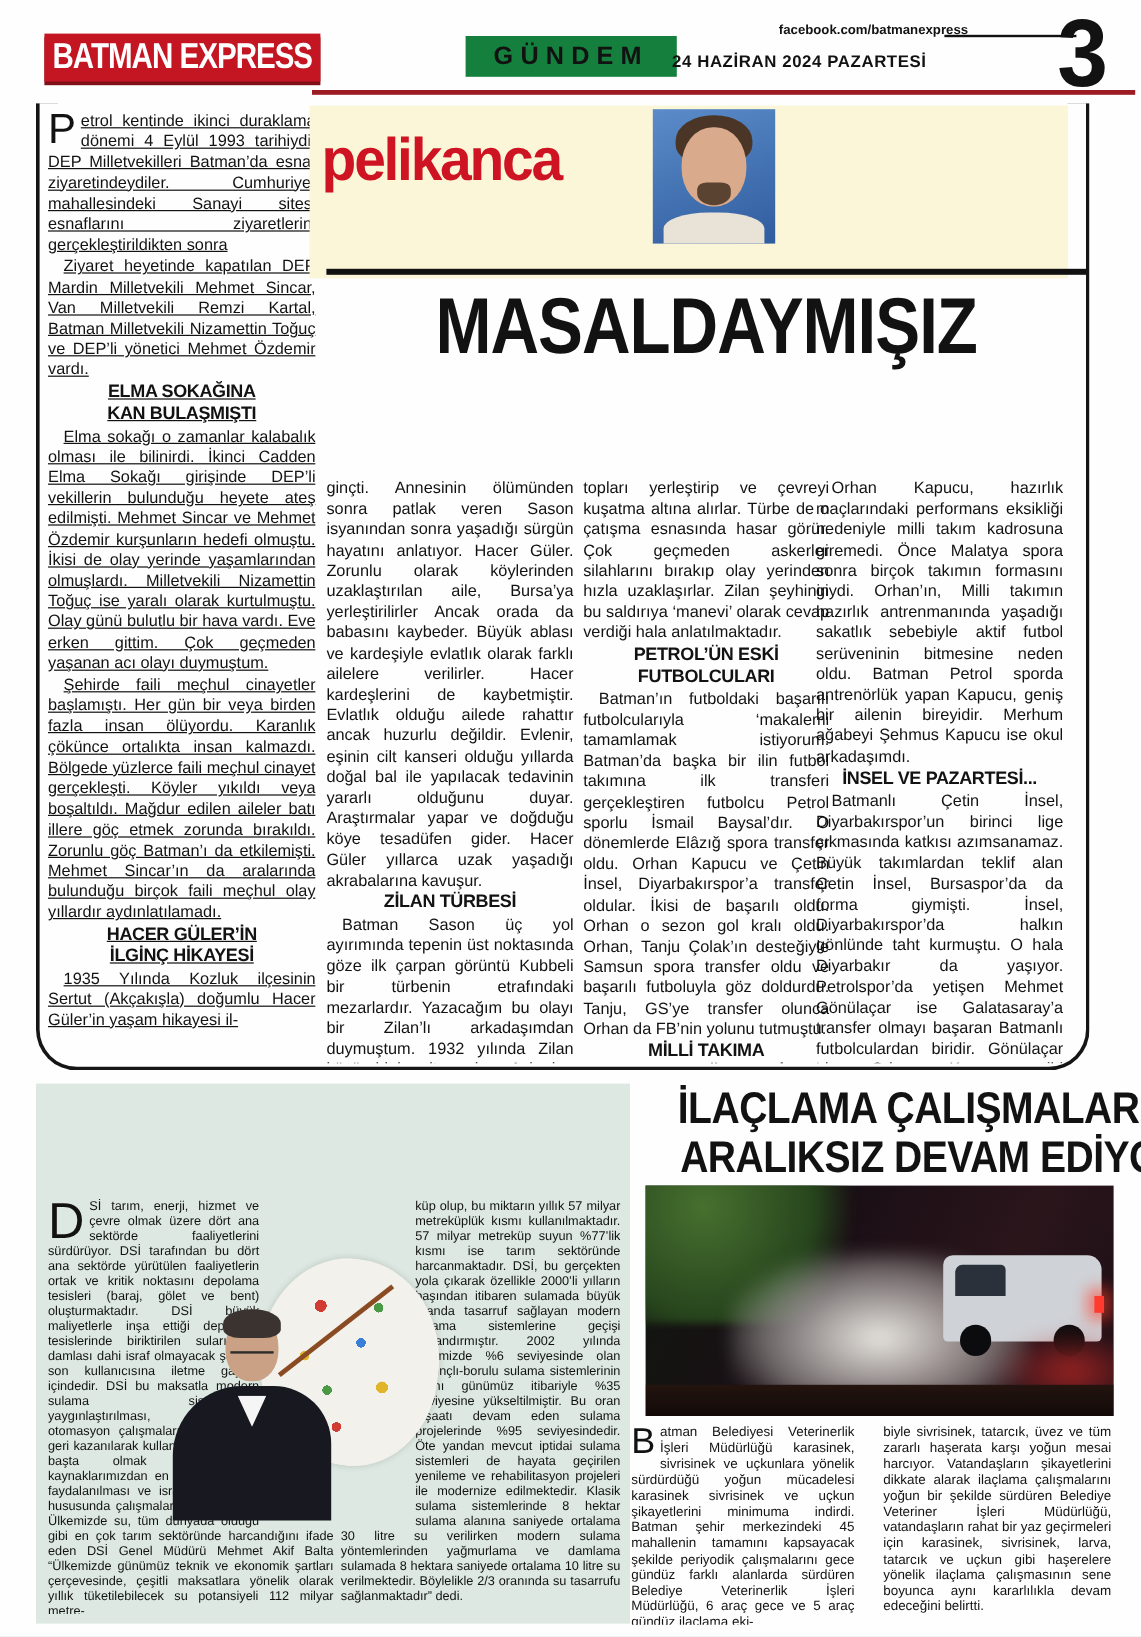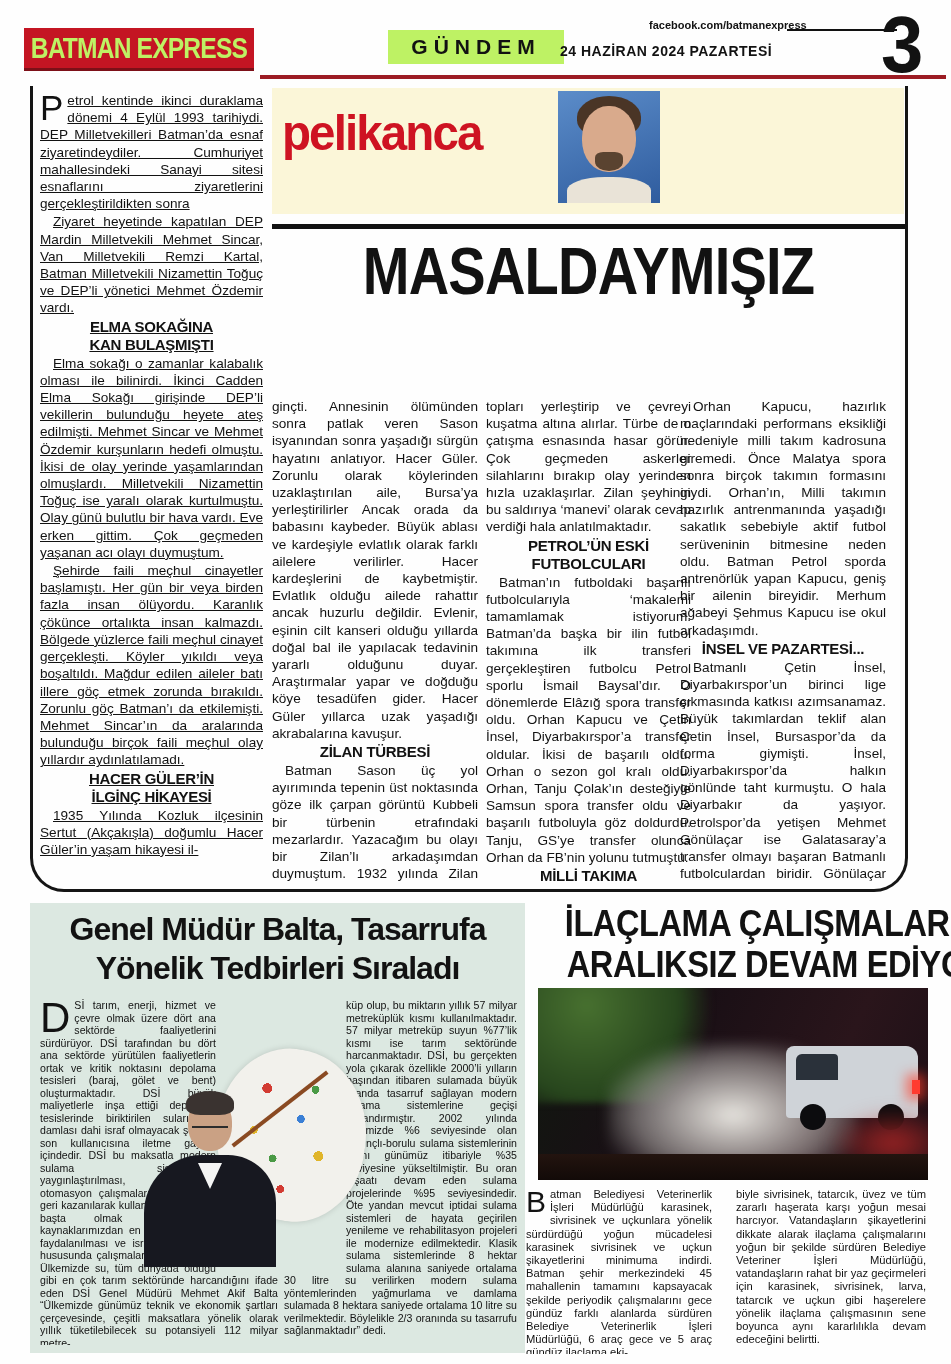--- a/index.html
+++ b/index.html
@@ -1,24 +1,24 @@
 <!DOCTYPE html>
 <html lang="tr"><head>
 <meta charset="utf-8">
 <style>
   html,body{margin:0;padding:0;background:#e9e9e9;}
   .page{position:relative;width:951px;height:1364px;margin:0 auto;background:#fefefe;
         font-family:"Liberation Sans","DejaVu Sans",sans-serif;color:#121212;overflow:hidden;}
   .abs{position:absolute;}
 
   
-  .logo{left:24px;top:28px;width:230px;height:40px;background:#c41523;color:#bef264;
+  .logo{left:37px;top:28px;width:230px;height:40px;background:#c41523;color:#ffffff;
         display:flex;align-items:center;justify-content:center;box-shadow:0 3px 0 #7d1018;}
   .logo span{display:inline-block;font-weight:900;font-size:30px;letter-spacing:-1px;transform:scaleX(.82);white-space:nowrap;}
-  .section-box{left:388px;top:30px;width:176px;height:34px;background:#bef264;
+  .section-box{left:388px;top:30px;width:176px;height:34px;background:#15803d;
         display:flex;align-items:center;justify-content:center;font-weight:800;font-size:21px;letter-spacing:6px;}
   .fb{left:626px;top:19px;font-size:11px;font-weight:700;margin-left:23px;}
   .mini-rule{left:787px;top:29px;width:110px;height:2px;background:#111;}
   .date{left:560px;top:43px;width:318px;font-weight:800;font-size:14px;letter-spacing:.5px;}
   .pagenum{left:880px;top:8px;font-size:80px;font-weight:900;line-height:74px;transform:scaleX(.95);}
   .head-line{left:260px;top:75px;width:686px;height:4px;background:#9c1c23;}
 
   
   .frame{left:30px;top:86px;width:878px;height:806px;border:3px solid #151515;border-top:none;
          border-radius:0 0 34px 34px;box-sizing:border-box;}
@@ -28,21 +28,21 @@
   .subhead{font-weight:800;text-align:center;white-space:pre-line;font-size:15px;line-height:18px;
            letter-spacing:-.3px;margin:3px 0;text-indent:0;}
   .dropcap::first-letter{float:left;font-size:35px;line-height:30px;padding:1px 4px 0 0;}
 
   .col1{left:40px;top:92px;width:223px;height:792px;text-decoration:underline;}
   .col2{left:272px;top:398px;width:206px;height:488px;}
   .col3{left:486px;top:398px;width:205px;height:488px;}
   .col4{left:680px;top:398px;width:206px;height:488px;}
 
   
-  .pelibox{left:272px;top:88px;width:632px;height:126px;background:#fbf6d8;}
+  .pelibox{left:258px;top:88px;width:632px;height:144px;background:#fbf6d8;}
   .peli-title{position:absolute;left:10px;top:16px;font-size:50px;font-weight:900;color:#ce1322;
               letter-spacing:-2px;transform:scaleX(.95);transform-origin:left;}
   .author{position:absolute;right:14px;top:8px;width:210px;text-align:right;font-size:27px;
           font-weight:800;line-height:34px;}
   .portrait{position:absolute;left:286px;top:3px;width:102px;height:112px;overflow:hidden;
             background:linear-gradient(160deg,#5b8cc9,#2f5c9e);}
   .portrait .hair{position:absolute;left:19px;top:5px;width:64px;height:42px;background:#4a3526;border-radius:50% 50% 42% 42%;}
   .portrait .face{position:absolute;left:24px;top:15px;width:54px;height:66px;background:#d9aa8c;border-radius:48%;}
   .portrait .beard{position:absolute;left:37px;top:61px;width:28px;height:19px;background:#5a4330;border-radius:35% 35% 60% 60%;}
   .portrait .shirt{position:absolute;left:9px;bottom:-4px;width:84px;height:30px;background:#e9e3d7;border-radius:45% 45% 0 0;}
@@ -162,24 +162,20 @@
     <p class="subhead">MİLLİ TAKIMA
 KADAR YÜKSELDİ</p>
   </div>
   <div class="abs mcol col4">
     <p class="ind">Orhan Kapucu, hazırlık maçlarındaki performans eksikliği nedeniyle milli takım kadrosuna giremedi. Önce Malatya spora sonra birçok takımın formasını giydi. Orhan’ın, Milli takımın hazırlık antrenmanında yaşadığı sakatlık sebebiyle aktif futbol serüveninin bitmesine neden oldu. Batman Petrol sporda antrenörlük yapan Kapucu, geniş bir ailenin bireyidir. Merhum ağabeyi Şehmus Kapucu ise okul arkadaşımdı.</p>
     <p class="subhead">İNSEL VE PAZARTESİ...</p>
     <p class="ind">Batmanlı Çetin İnsel, Diyarbakırspor’un birinci lige çıkmasında katkısı azımsanamaz. Büyük takımlardan teklif alan Çetin İnsel, Bursaspor’da da forma giymişti. İnsel, Diyarbakırspor’da halkın gönlünde taht kurmuştu. O hala Diyarbakır da yaşıyor. Petrolspor’da yetişen Mehmet Gönülaçar ise Galatasaray’a transfer olmayı başaran Batmanlı futbolculardan biridir. Gönülaçar ‘da Orhan Kapucu gibi Petrolspor’da ‘Teknik Direktörlük görevi yaptı.</p>
   </div>
 
   <div class="abs dsi">
-    <div class="dsi-head">
-      <div>Genel Müdür Balta, Tasarrufa</div>
-      <div>Yönelik Tedbirleri Sıraladı</div>
-    </div>
     <div class="scol dsi-c1">
       <span class="spacer-r"></span>
       <p class="dropcap-lg">DSİ tarım, enerji, hizmet ve çevre olmak üzere dört ana sektörde faaliyetlerini sürdürüyor.  DSİ tarafından bu dört ana sektörde yürütülen faaliyetlerin ortak ve kritik noktasını depolama tesisleri (baraj, gölet ve bent) oluşturmaktadır. DSİ büyük maliyetlerle inşa ettiği depolama tesislerinde biriktirilen suları, bir damlası dahi israf olmayacak şekilde son kullanıcısına iletme gayreti içindedir. DSİ bu maksatla modern sulama sistemlerinin yaygınlaştırılması, sulamada otomasyon çalışmaları, atık suların geri kazanılarak kullanıma sunulması başta olmak üzere su kaynaklarımızdan en verimli şekilde faydalanılması ve israfın önlenmesi hususunda çalışmalar yürütmektedir.  Ülkemizde su, tüm dünyada olduğu gibi en çok tarım sektöründe harcandığını ifade eden DSİ Genel Müdürü Mehmet Akif Balta “Ülkemizde günümüz teknik ve ekonomik şartları çerçevesinde, çeşitli maksatlara yönelik olarak yıllık tüketilebilecek su potansiyeli 112 milyar metre-</p>
     </div>
     <div class="scol dsi-c2">
       <span class="spacer-l"></span>
       <p>küp olup, bu miktarın yıllık 57 milyar metreküplük kısmı kullanılmaktadır. 57 milyar metreküp suyun %77’lik kısmı ise tarım sektöründe harcanmaktadır.  DSİ, bu gerçekten yola çıkarak özellikle 2000’li yılların başından itibaren sulamada büyük oranda tasarruf sağlayan modern sulama sistemlerine geçişi hızlandırmıştır. 2002 yılında ülkemizde %6 seviyesinde olan basınçlı-borulu sulama sistemlerinin oranı günümüz itibariyle %35 seviyesine yükseltilmiştir. Bu oran inşaatı devam eden sulama projelerinde %95 seviyesindedir. Öte yandan mevcut iptidai sulama sistemleri de hayata geçirilen yenileme ve rehabilitasyon projeleri ile modernize edilmektedir.  Klasik sulama sistemlerinde 8 hektar sulama alanına saniyede ortalama 30 litre su verilirken modern sulama yöntemlerinden yağmurlama ve damlama sulamada 8 hektara saniyede ortalama 10 litre su verilmektedir. Böylelikle 2/3 oranında su tasarrufu sağlanmaktadır” dedi.</p>
     </div>
     <div class="cutout">
       <div class="map"></div>

